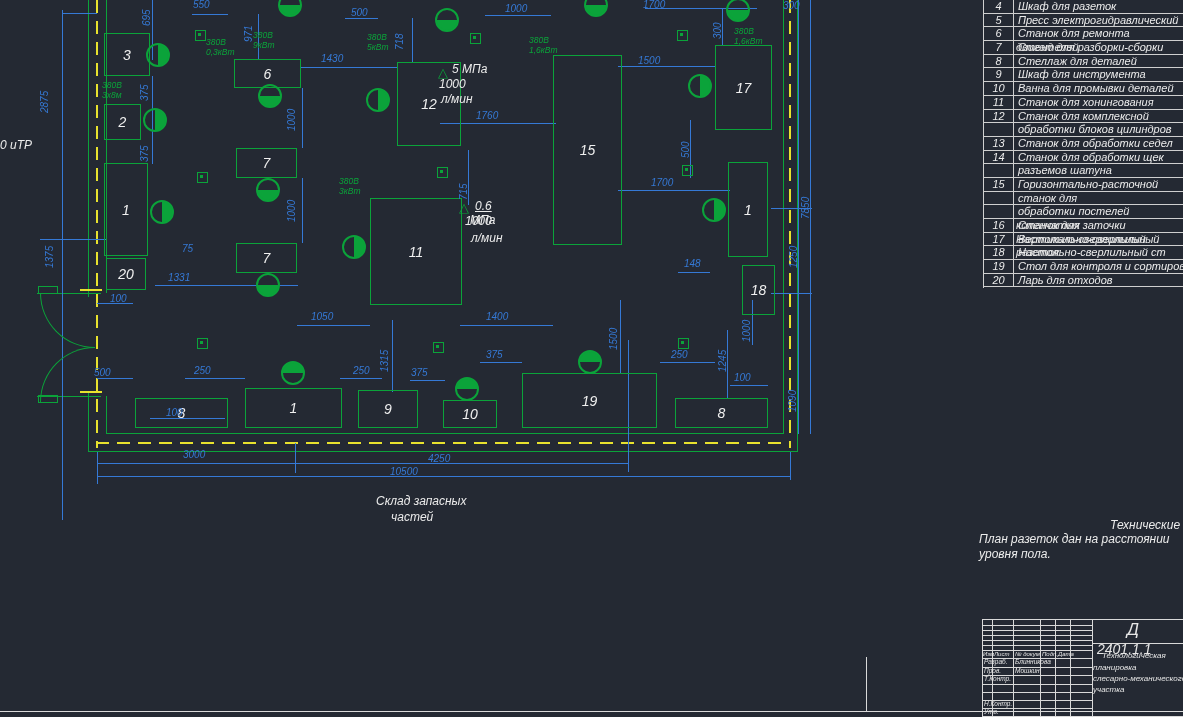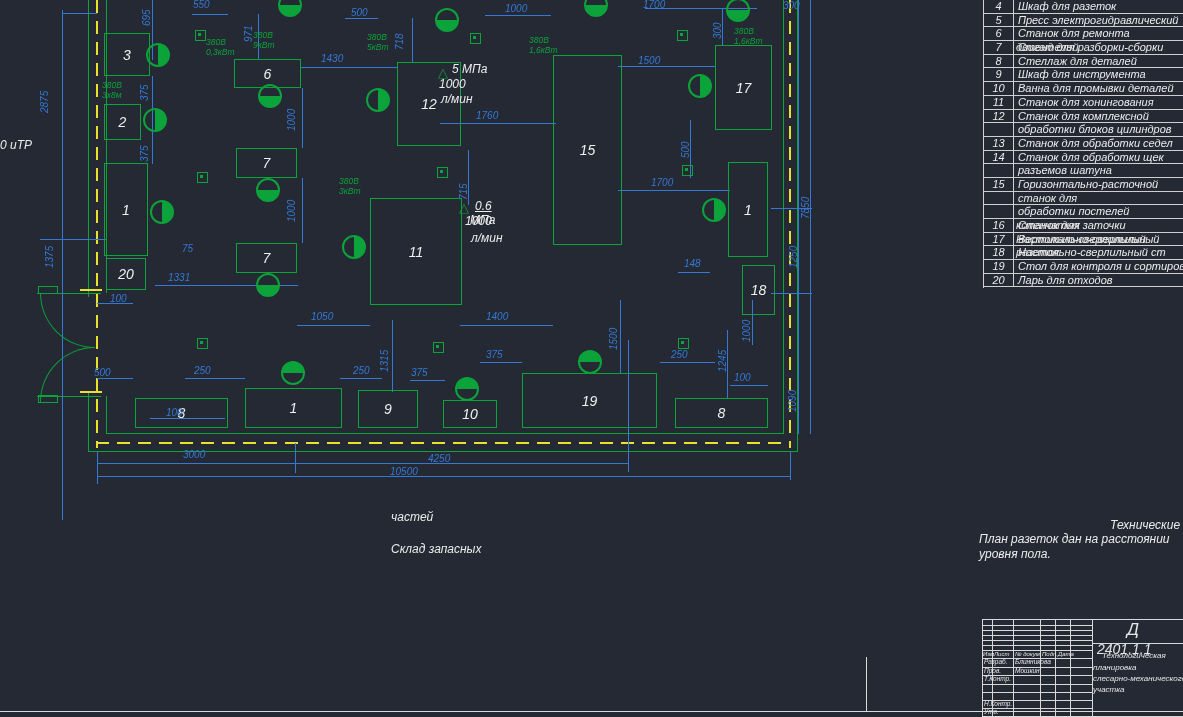--- a/index.html
+++ b/index.html
@@ -291,21 +291,21 @@
       <span class="wtext" style="left: 470px; top: 214px;">МПа</span>
       <span class="wtext" style="left: 471px; top: 232px;">л/мин</span>
     </div>
 
   <div id="arc-top" class="arc"></div>
   <div id="arc-bottom" class="arc"></div>
   <div class="jamb" style="left:38px;top:286px;"></div>
   <div class="jamb" style="left:38px;top:395px;"></div>
 
   <span class="note" style="left:0;top:139px;">0 иТР</span>
-  <span class="note" style="left:391px;top:495px;margin-top:48px;">Склад запасных</span>
+  <span class="note" style="left:376px;top:495px;">Склад запасных</span>
   <span class="note" style="left:391px;top:511px;">частей</span>
 
   <span class="note" style="left:1110px;top:519px;">Технические</span>
   <span class="note" style="left:979px;top:533px;">План разеток дан на расстоянии</span>
   <span class="note" style="left:979px;top:548px;">уровня пола.</span>
 
   <div id="eq-table">
       <div class="trow" style="height: 13.7px;">
         <div class="tnum">4</div>
         <div class="ttxt">Шкаф для разеток</div>

